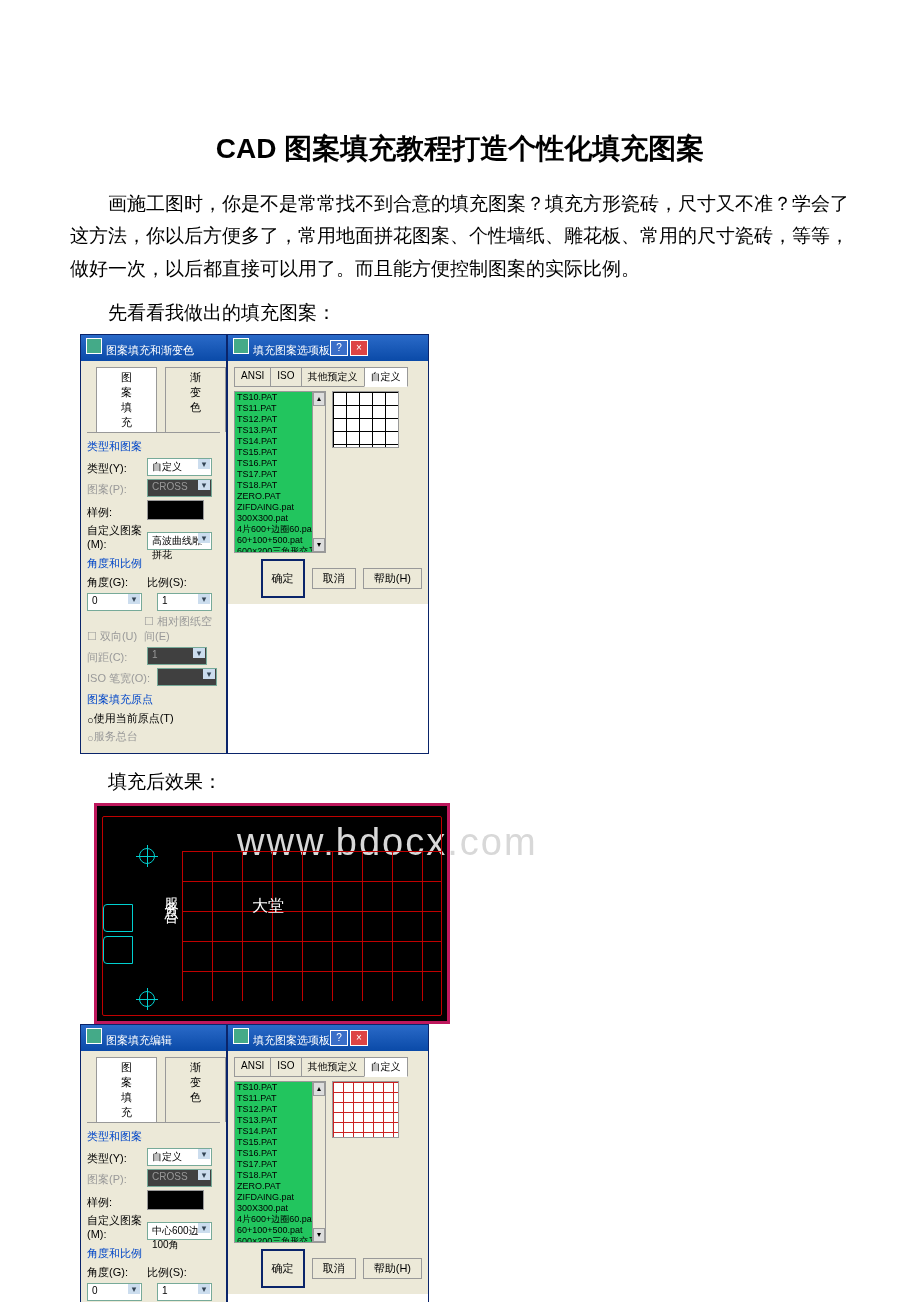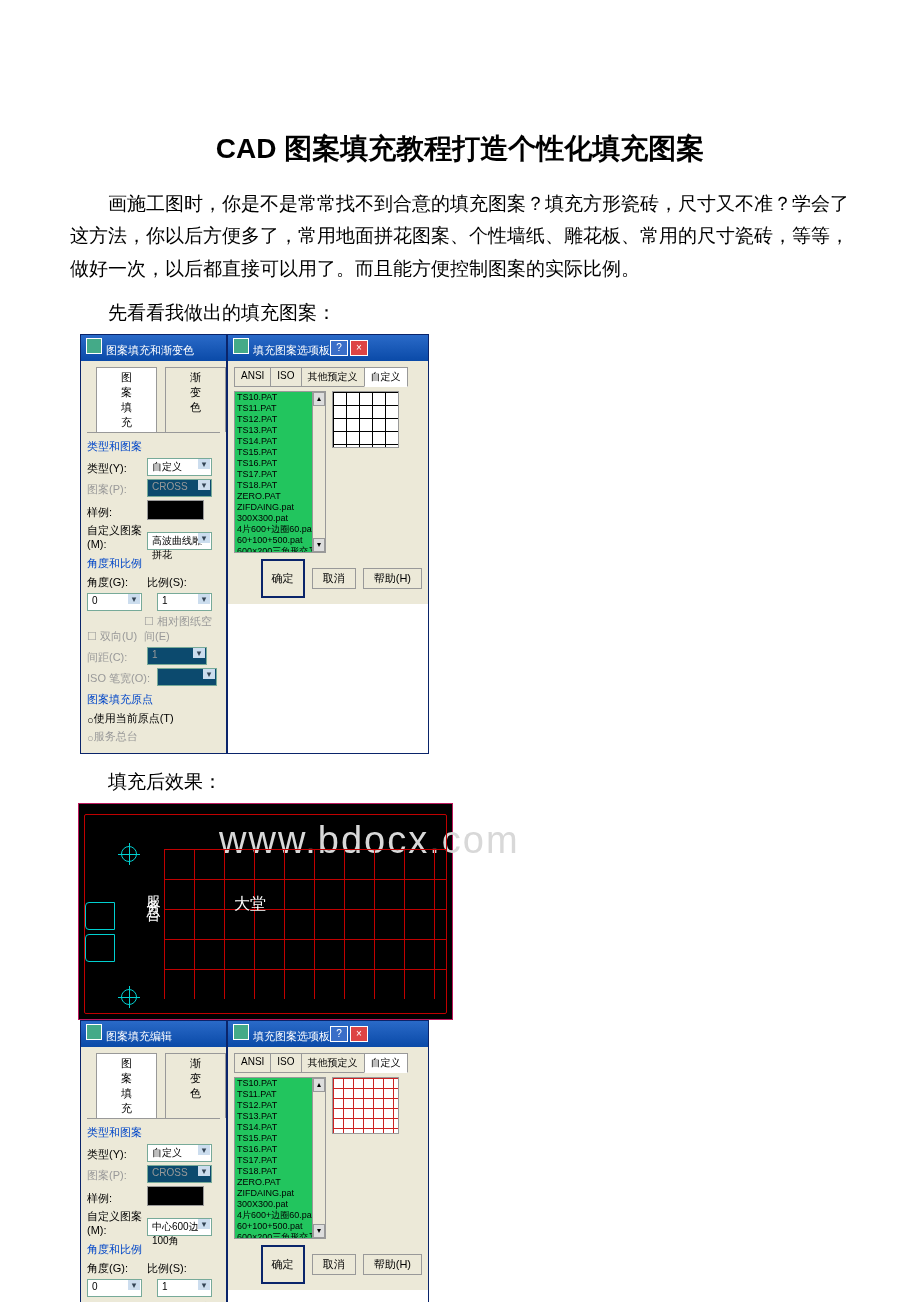--- a/index.html
+++ b/index.html
@@ -70,21 +70,21 @@
   .flabel.disabled { color:#999; }
   .fselect {
     background:#fff; border:1px solid #7a9; padding:1px 4px; width:50px; height:14px;
     font-size:10px; position:relative;
   }
   .fselect.wide { width:55px; }
   .fselect::after {
     content:"▾"; position:absolute; right:1px; top:0; background:#cde; width:12px;
     text-align:center; font-size:9px; color:#345;
   }
-  .fselect.disabled { background:#0c4a6e; color:#999; }
+  .fselect.disabled { background:#404040; color:#999; }
   .swatch { width:55px; height:18px; border:1px solid #999; background:#000; display:inline-block; }
   .chk::before { content:"☐ "; }
   .radio::before { content:"○ "; }
   .dlg-left { width:145px; }
   .dlg-right { width:200px; }
   .tabrow2 { display:flex; margin-bottom:4px; }
   .tab2 { padding:2px 6px; border:1px solid #999; background:#ece9d8; font-size:10px; margin-right:-1px; }
   .tab2.active { background:#fff; border-bottom:1px solid #fff; }
   .listbox {
     background:#22c55e; border:1px solid #999; height:160px; width:90px; overflow:hidden;
@@ -119,23 +119,22 @@
   }
   .btnrow { text-align:right; margin-top:6px; }
   .btn {
     display:inline-block; border:1px solid #999; background:#ece9d8; padding:2px 10px;
     font-size:11px; margin-left:4px;
   }
   .btn.primary { border:2px solid #0a246a; padding:10px 9px; }
   .panel-top { display:flex; }
   
   .cad {
-    width:350px; height:215px; background:#000; position:relative; margin-left:8px;
-    border:1px solid #be185d;
-    padding-left:23px;
+    width:350px; height:215px; background:#000; position:relative; margin-left:24px;
+    border:3px solid #be185d;
   }
   .watermark {
     position:absolute; top:15px; left:140px; right:-110px; color:#d8d8d8; font-size:38px;
     font-family:Arial, sans-serif; letter-spacing:2px;
   }
   .cad-grid {
     position:absolute; top:45px; left:85px; right:5px; bottom:20px;
     background-image:
       linear-gradient(#c00000 1px, transparent 1px),
       linear-gradient(90deg, #c00000 1px, transparent 1px);

